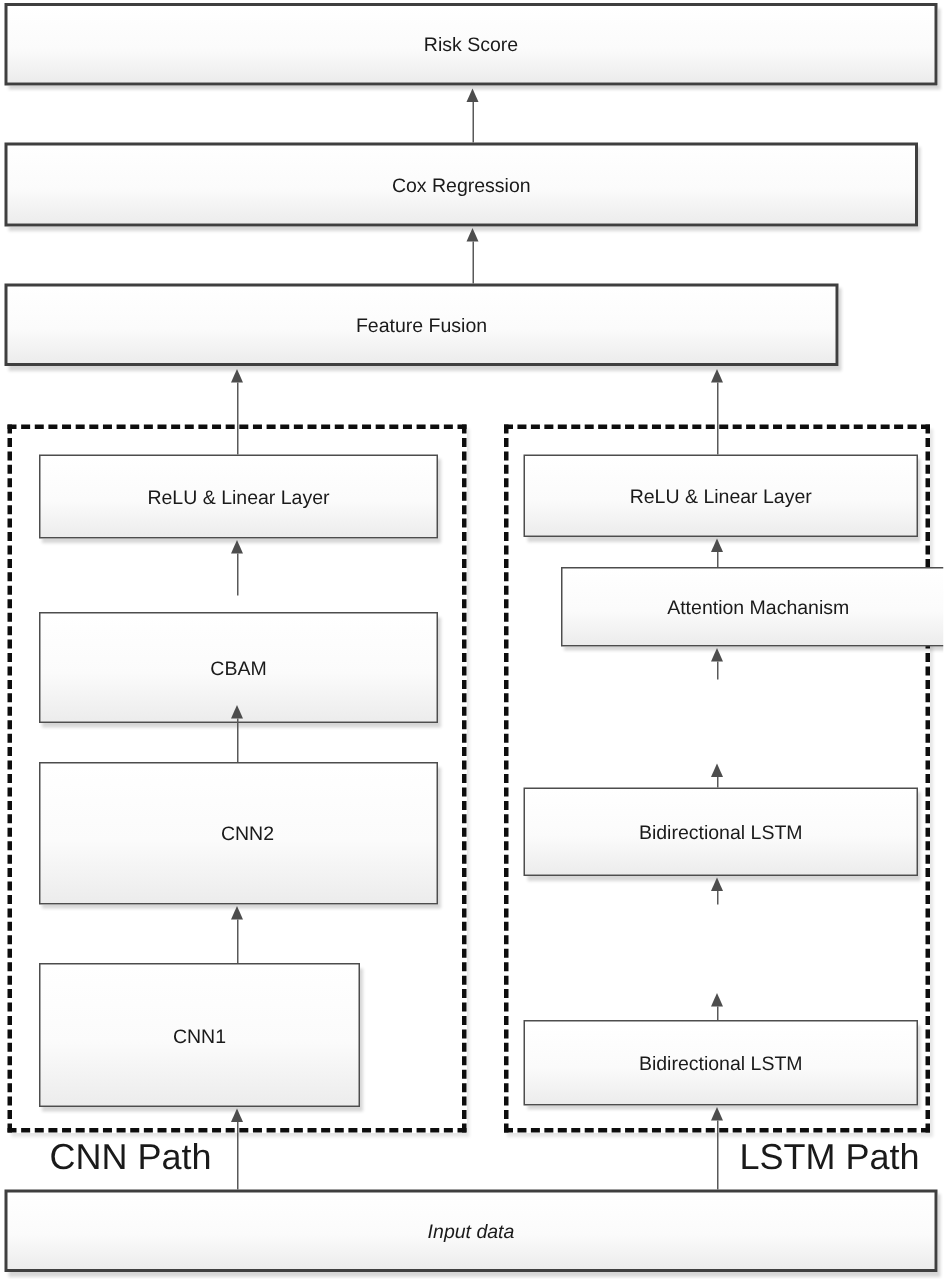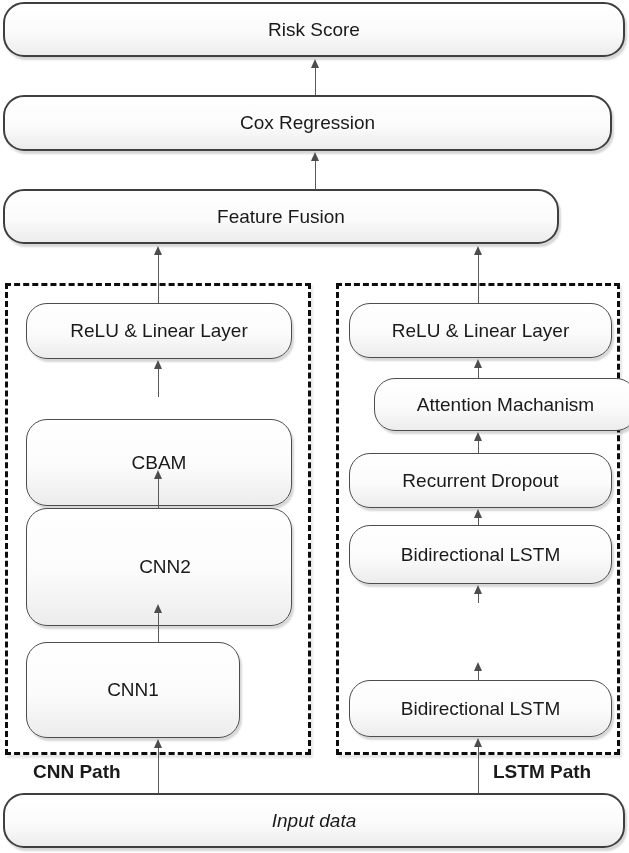--- a/index.html
+++ b/index.html
@@ -16,46 +16,44 @@
     font-family: "Liberation Sans", "DejaVu Sans", sans-serif;
     color: #1a1a1a;
   }
   .node {
     position: absolute;
     box-sizing: border-box;
     background: linear-gradient(180deg, #ffffff 0%, #fbfbfb 55%, #ececec 100%);
     display: flex;
     align-items: center;
     justify-content: center;
-    font-size: 19px;
+    font-size: 13px;
     text-align: center;
     white-space: nowrap;
-    border-radius: 21px;
   }
   .node.wide {
     border: 2px solid #3f3f3f;
     box-shadow: 2px 3px 2px rgba(0,0,0,0.16);
   }
   .node.inner {
     border: 1px solid #4d4d4d;
     box-shadow: 2px 3px 2px rgba(0,0,0,0.16);
   }
   .dashed-container {
     position: absolute;
     box-sizing: border-box;
     border: 3px dashed #0d0d0d;
     box-shadow: 2px 3px 2px rgba(0,0,0,0.10);
     background: transparent;
   }
   .path-label {
     position: absolute;
-    font-size: 19px;
+    font-size: 24px;
     line-height: 22px;
     white-space: nowrap;
-    font-weight: bold;
   }
   .arrow {
     position: absolute;
     width: 1px;
     background: #595959;
   }
   .arrow::before {
     content: "";
     position: absolute;
     top: -9px;
@@ -79,31 +77,30 @@
   <div class="node wide" style="left:3px; top:189px; width:556px; height:55px;">Feature Fusion</div>
 
   <div class="node wide" style="left:3px; top:793px; width:622px; height:55px;font-style:italic;">Input data</div>
 
   <div class="dashed-container" style="left:5px; top:283px; width:306px; height:472px;"></div>
 
   <div class="dashed-container" style="left:336px; top:283px; width:284px; height:472px;"></div>
 
   <div class="node inner" style="left:26px; top:303px; width:266px; height:56px;">ReLU &amp; Linear Layer</div>
 
-  <div class="node inner" style="left:26px; top:419px; width:266px; height:87px;">CBAM</div>
+  <div class="node inner" style="left:26px; top:408px; width:266px; height:74px;">CBAM</div>
 
-  <div class="node inner" style="left:26px; top:508px; width:266px; height:118px;padding-left:12px;">CNN2</div>
+  <div class="node inner" style="left:26px; top:508px; width:266px; height:95px;padding-left:12px;">CNN2</div>
 
   <div class="node inner" style="left:26px; top:642px; width:214px; height:96px;">CNN1</div>
 
   <div class="node inner" style="left:349px; top:303px; width:263px; height:55px;">ReLU &amp; Linear Layer</div>
 
   <div class="node inner" style="left:349px; top:378px; width:263px; height:53px;margin-left:25px;">Attention Machanism</div>
 
-  <div class="node inner" style="left:349px; top:453px; width:263px; height:55px;">Recurrent Dropout</div>
 
   <div class="node inner" style="left:349px; top:525px; width:263px; height:59px;">Bidirectional LSTM</div>
 
 
   <div class="node inner" style="left:349px; top:680px; width:263px; height:57px;">Bidirectional LSTM</div>
 
   <div class="path-label" style="left:33px; top:761px;">CNN Path</div>
 
   <div class="path-label" style="left:493px; top:761px;">LSTM Path</div>
 

